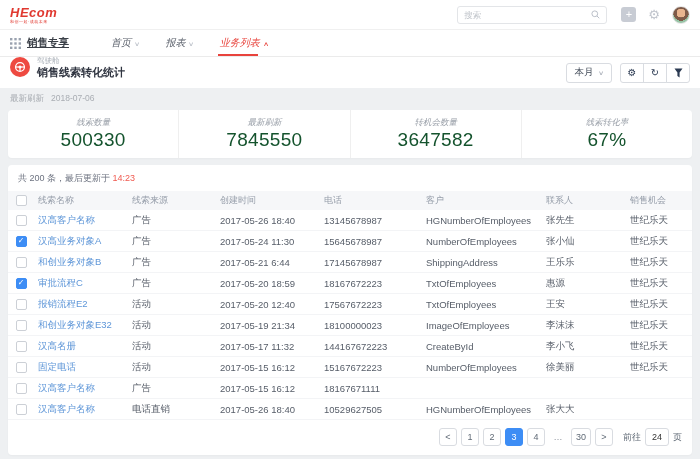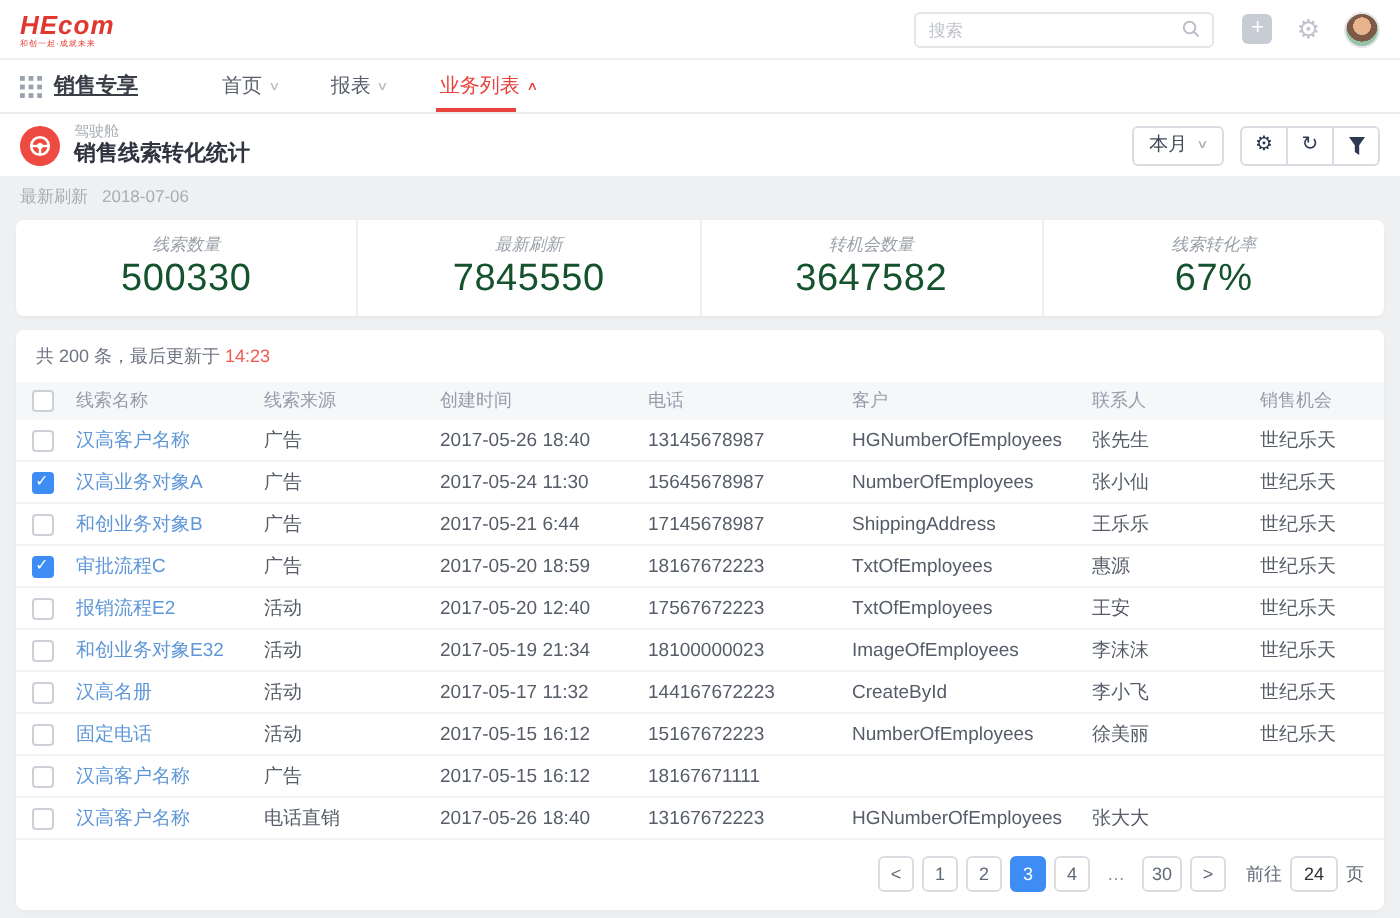--- a/index.html
+++ b/index.html
@@ -17,29 +17,29 @@
   .search-box input::placeholder { color:#bfc3c9; }
   .search-svg { width:9px; height:9px; flex:none; }
   .plus-btn { width:15px; height:15px; background:#c8ccd4; border-radius:3px; color:#fff; font-size:11px; line-height:14px; text-align:center; margin-left:14px; cursor:pointer; }
   .gear-top { font-size:13px; color:#c0c4cc; margin-left:12px; line-height:1; cursor:pointer; }
   .avatar { width:18px; height:18px; border-radius:50%; margin-left:12px; background:radial-gradient(circle at 50% 38%, #e8b48e 0 34%, #7d5a48 35% 60%, #97c4a6 61%); border:1px solid #e6e6e6; }
 
   
   .navbar { height:27px; background:#fff; display:flex; align-items:center; padding:0 10px; border-bottom:1px solid #ebebeb; position:relative; }
   .grid-icon { width:11px; height:11px; margin-right:6px; }
   .workspace { font-size:10.5px; font-weight:bold; color:#3a3f47;text-decoration:underline; }
-  .nav-tabs { display:flex; margin-left:42px; gap:26px; height:100%; }
+  .nav-tabs { display:flex; margin-left:42px; gap:26px; height:100%;font-style:italic; }
   .nav-tab { display:flex; align-items:center; gap:4px; font-size:10px; color:#5a606b; cursor:pointer; position:relative; height:100%; }
   .nav-tab .chev { font-size:6px; color:#b9bec7; transform:scaleX(1.4); }
   .nav-tab.active { color:#e8433c; }
   .nav-tab.active .chev { color:#e8433c; }
   .nav-tab.active::after { content:""; position:absolute; left:-2px; right:10px; bottom:0; height:2px; background:#e8433c; }
 
   
-  .page-header { height:31px; background:#fff; display:flex; align-items:center; padding:0 10px; }
+  .page-header { height:31px; background:#fff; display:flex; padding:0 10px; }
   .cockpit-badge { width:20px; height:20px; border-radius:50%; background:#ee4a41; display:flex; align-items:center; justify-content:center; margin-right:7px; flex:none; }
   .title-block { display:flex; flex-direction:column; line-height:1.1; }
   .category { font-size:7.5px; color:#aab0b8; }
   .page-title { font-size:11px; font-weight:bold; color:#2f3440; margin-top:1px; }
   .header-right { margin-left:auto; display:flex; align-items:center; gap:8px; }
   .period-btn { height:20px; border:1px solid #d9dce1; border-radius:3px; background:#fff; display:flex; align-items:center; gap:5px; padding:0 8px; font-size:9.5px; color:#3f4856; cursor:pointer; }
   .period-btn .chev { font-size:6px; color:#a9aeb8; transform:scaleX(1.4); }
   .tool-group { display:flex; }
   .tool-btn { width:24px; height:20px; border:1px solid #d9dce1; background:#fff; display:flex; align-items:center; justify-content:center; font-size:10px; color:#2b3a52; cursor:pointer; margin-left:-1px; }
   .tool-btn:first-child { border-radius:3px 0 0 3px; margin-left:0; }
@@ -353,21 +353,21 @@
 
   <div class="trow">
     <span class="cell c-check">
             <span class="cb">
               <span class="tick"></span>
             </span>
           </span>
     <span class="cell c-name"><a class="link">汉高客户名称</a></span>
     <span class="cell c-source">电话直销</span>
     <span class="cell c-created">2017-05-26 18:40</span>
-    <span class="cell c-phone">13167672223</span>
+    <span class="cell c-phone">10529627505</span>
     <span class="cell c-customer">HGNumberOfEmployees</span>
     <span class="cell c-contact">张大大</span>
     <span class="cell c-opp"></span>
   </div>
 </div>
 
     <div class="pagination">
       <div class="pg-btn">&lt;</div>
       <span id="page-buttons" style="display:flex;gap:4px;">
           <div class="pg-btn">1</div>

